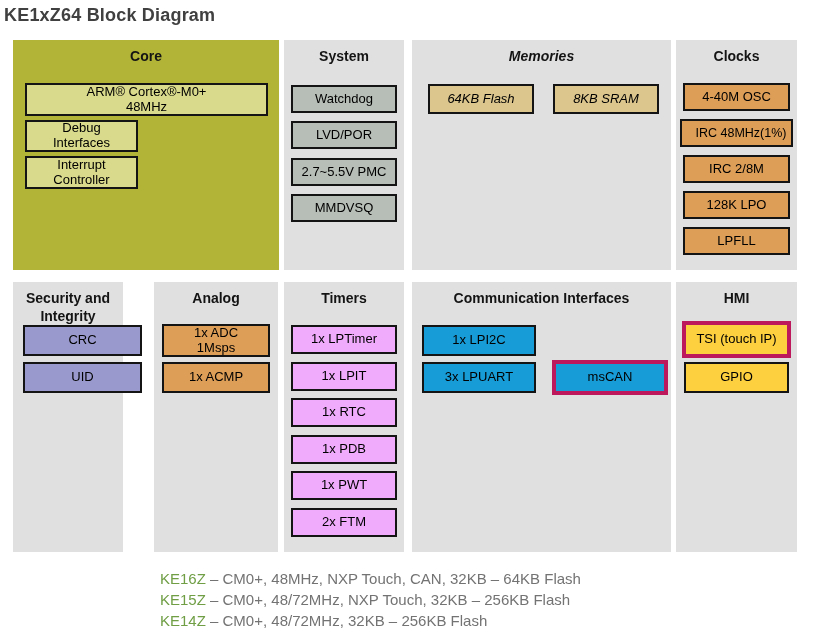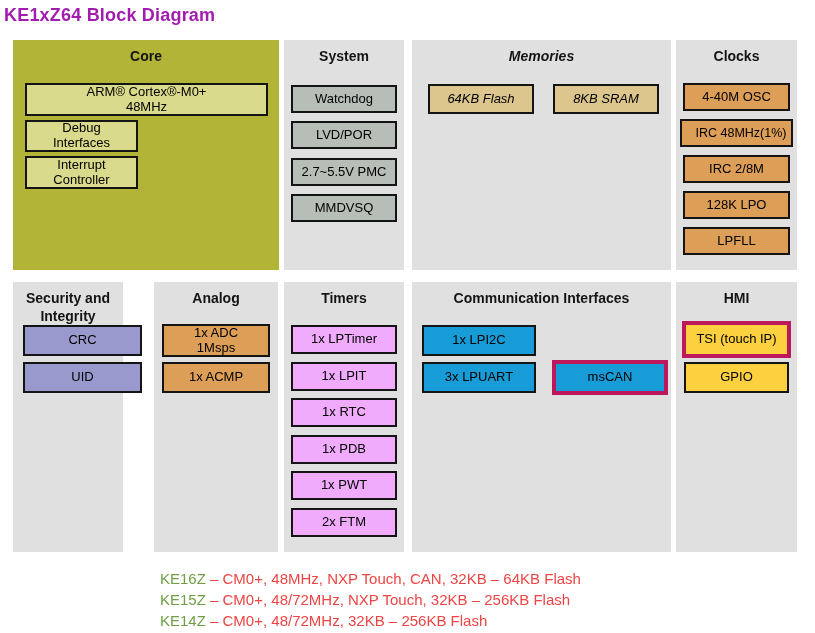--- a/index.html
+++ b/index.html
@@ -2,21 +2,21 @@
 <html><head>
 <meta charset="utf-8">
 <style>
   html,body { margin:0; padding:0; background:#ffffff; }
   .page {
     position:relative; width:815px; height:633px;
     font-family:"Liberation Sans", sans-serif; background:#ffffff; overflow:hidden;
   }
   .title {
     position:absolute; left:4px; top:5px;
-    font-size:18px; font-weight:bold; color:#a21caf; letter-spacing:0.2px;
+    font-size:18px; font-weight:bold; color:#404040; letter-spacing:0.2px;
   }
   .panel { position:absolute; background:#e0e0e0; }
   .panel.core-bg { background:#b1b437; }
   .panel-header {
     position:absolute; left:0; right:0; top:8px;
     text-align:center; font-weight:bold; font-size:14px; color:#141414;
     white-space:pre-line; line-height:1.25;
   }
   .box {
     position:absolute; box-sizing:border-box;
@@ -32,21 +32,21 @@
   .purple-box { background:#9999cd; }
   .timer-box  { background:#f0abfc; }
   .blue-box   { background:#189cd7; }
   .yellow-box { background:#fdd040; }
   .highlight  { border:4px solid #be185d; }
   .legend {
     position:absolute; left:160px; top:568px;
     font-size:15px; line-height:21px; color:#3a3a3a;
   }
   .legend-model { color:#6f9e45; }
-  .legend-desc  { color:#ef4444; }
+  .legend-desc  { color:#737373; }
 </style>
 </head>
 <body>
 
 <div class="page">
 
   <div class="title">KE1xZ64 Block Diagram</div>
 
   <div class="panel core-bg" style="left:13px; top:40px; width:266px; height:230px;">
     <div class="panel-header">Core</div>

